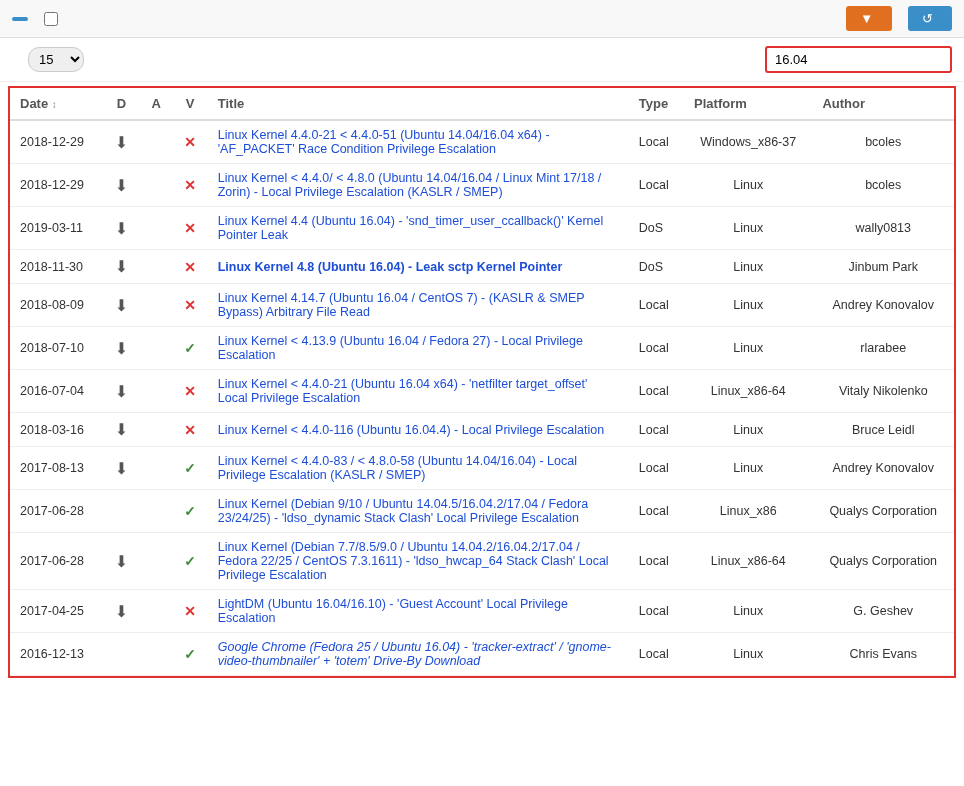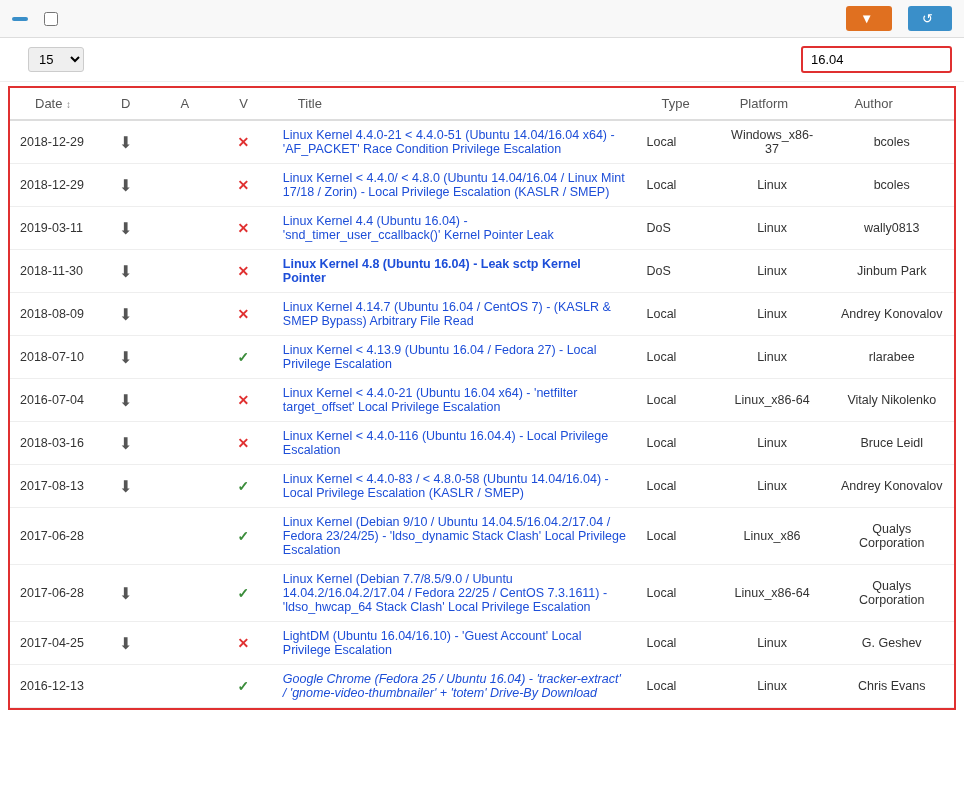--- a/index.html
+++ b/index.html
@@ -22,35 +22,35 @@
     .verified-badge {
       background: #3a8fc9; color: #fff; padding: 2px 8px; border-radius: 3px; font-size: 12px;
     }
     .spacer { flex: 1; }
 
     .controls-bar {
       display: flex; align-items: center; padding: 8px 12px; gap: 16px;
       border-bottom: 1px solid #eee;
     }
     .show-label { font-size: 13px; }
-    .show-select { padding: 3px 6px; border: 1px solid #ccc; border-radius: 3px; font-size: 13px; }
+    .show-select { padding: 3px 6px; border: 1px solid #ccc; border-radius: 11px; font-size: 13px; }
     .search-label { font-size: 13px; color: #c00; font-weight: bold; margin-left: auto; }
     .search-input {
       border: 2px solid #e03030; padding: 4px 8px; border-radius: 3px; font-size: 13px;
-      width: 151px; outline: none;
+      width: 187px; outline: none;
     }
 
     table {
       width: 100%; border-collapse: collapse;
     }
     thead tr {
       border-bottom: 2px solid #ddd;
     }
     thead th {
-      padding: 8px 25px; text-align: left; font-size: 13px; color: #555; font-weight: 400;
+      padding: 8px 10px; text-align: left; font-size: 13px; color: #555; font-weight: 700;
       white-space: nowrap;
     }
     thead th.center { text-align: center; }
     tbody tr { border-bottom: 1px solid #eee; }
     tbody td { padding: 7px 10px; font-size: 12.5px; vertical-align: middle; }
     tbody td.center { text-align: center; }
 
     .title-cell { color: #1d4ed8; cursor: pointer; }
 
     .page-wrap { padding-bottom: 20px; }

